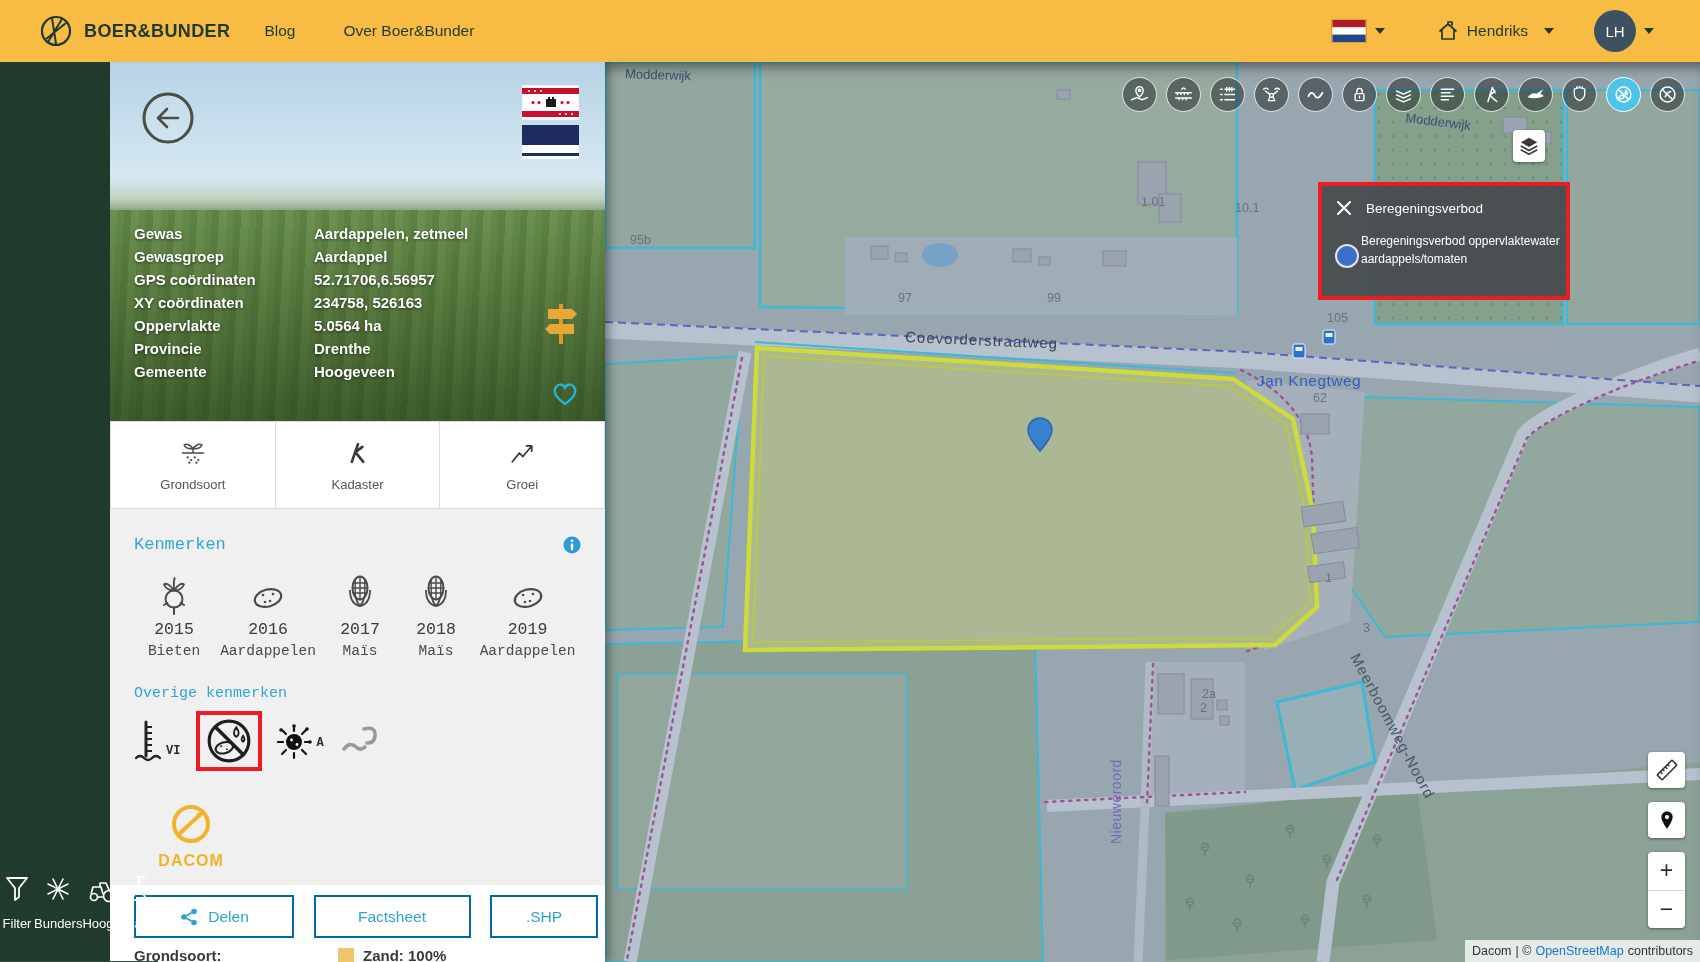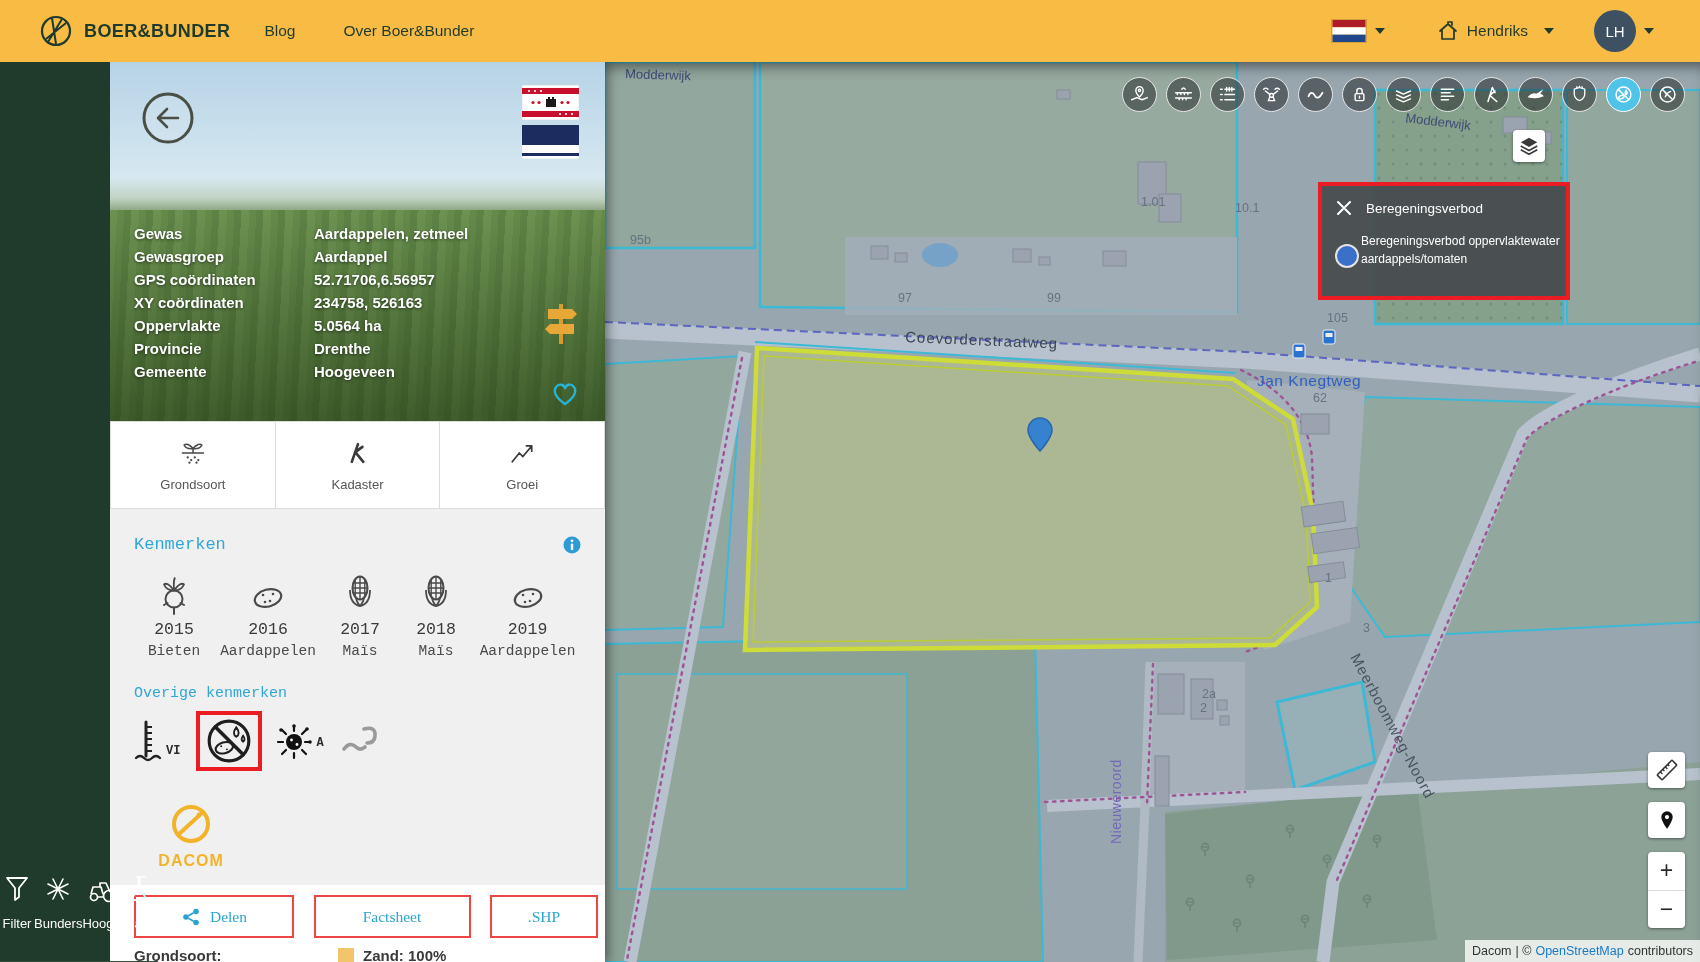--- a/index.html
+++ b/index.html
@@ -61,21 +61,21 @@
   .rot-crop { font-size:14.5px; color:#4A4A4A; margin-top:4px; }
   .overige-title { margin-top:26px; color:#2FA7D8; font-size:15px; }
   .overige-row { display:flex; align-items:center; margin-top:8px; height:62px; }
   .vi-label, .a-label { font-size:12px; font-weight:bold; color:#2A2A2A; align-self:flex-end; margin-bottom:14px; }
   .anno-box { border:4px solid #EC1C24; padding:2px 5px; margin-left:16px; display:flex; align-items:center; }
   .virus-wrap { display:flex; margin-left:12px; }
   .swirl-wrap { margin-left:16px; }
 
   .panel-footer { position:absolute; left:0; right:0; bottom:0; height:77px; background:#FFF; padding:10px 7px 0 24px; }
   .btn-row { display:flex; justify-content:space-between; }
-  .pbtn { height:43px; border:2px solid #ef4444; background:#FFF; color:#2AA4CF; font-size:15.5px; display:flex; align-items:center; justify-content:center; gap:9px; cursor:pointer; font-family:Liberation Serif, serif; }
+  .pbtn { height:43px; border:2px solid #0369a1; background:#FFF; color:#2AA4CF; font-size:15.5px; display:flex; align-items:center; justify-content:center; gap:9px; cursor:pointer; font-family:Liberation Sans, sans-serif; }
   .pbtn.w1{width:160px;} .pbtn.w2{width:157px;} .pbtn.w3{width:108px;}
   .grond-row { display:flex; align-items:center; margin-top:9px; font-size:15px; color:#3A3A3A; }
   .grond-label { width:204px; flex:none; font-weight:bold; }
   .swatch { width:16px; height:16px; background:#F2C46B; margin-right:9px; flex:none; }
   .grond-value { font-weight:bold; }
 
   
   .map { position:absolute; left:605px; top:62px; width:1095px; bottom:0; background:#A3B3BB; overflow:hidden; }
   .map svg.map-base { position:absolute; inset:0; }
   .map-shade { position:absolute; inset:0; background:rgba(8,20,28,.07); box-shadow:inset 0 12px 14px -8px rgba(0,0,0,.5); pointer-events:none; }

